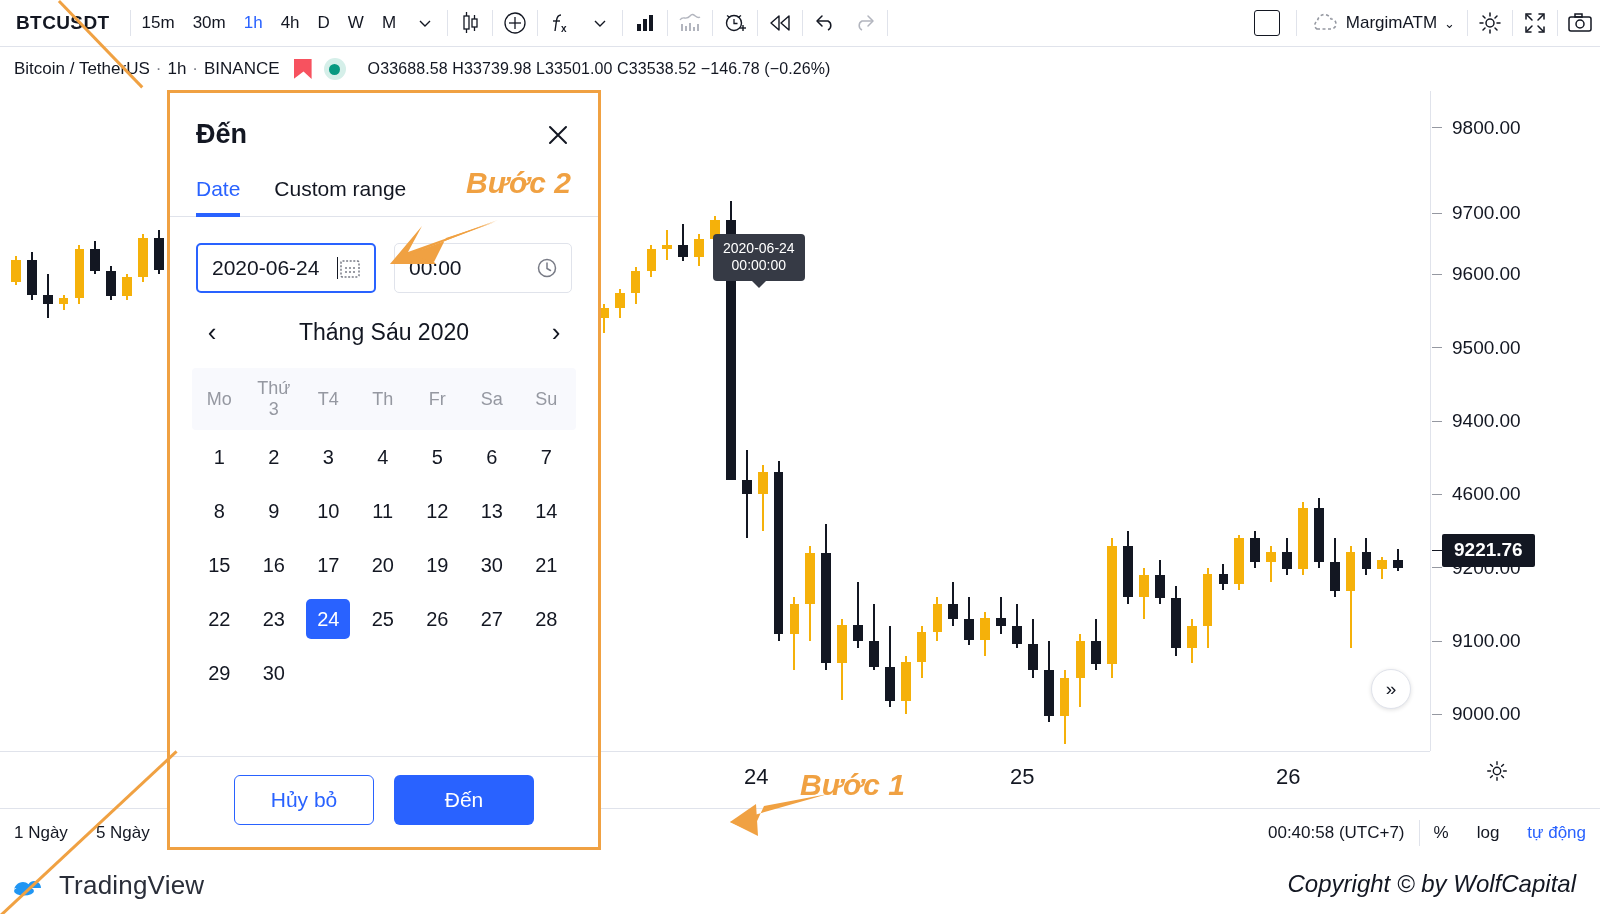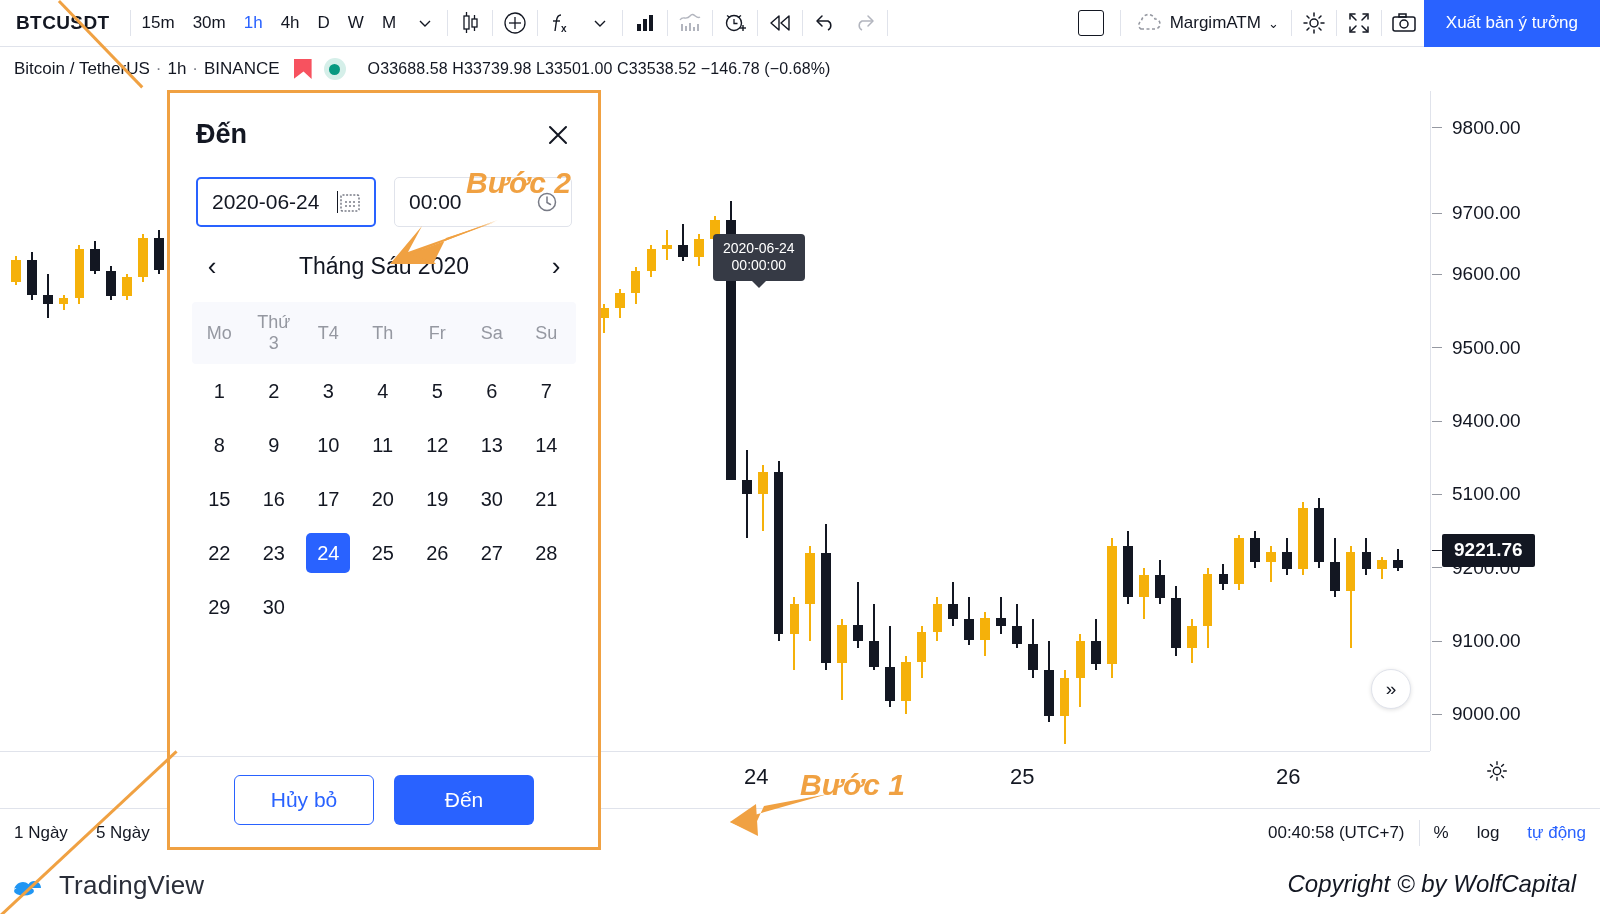--- a/index.html
+++ b/index.html
@@ -383,34 +383,33 @@
     <div class="tb-sep"></div>
 
     <div class="tb-ico">
       <svg width="28" height="24" viewBox="0 0 28 24">
         <rect x="3" y="6" width="22" height="14" rx="2" fill="none" stroke="currentColor" stroke-width="1.5"></rect>
         <circle cx="14" cy="13" r="4" fill="none" stroke="currentColor" stroke-width="1.5"></circle>
         <rect x="9" y="3" width="7" height="3" fill="none" stroke="currentColor" stroke-width="1.5"></rect>
       </svg>
     </div>
 
-    <div class="tb-publish">Xuất bản ý tưởng</div>
   </div>
 
   <div class="legend">
     <span class="title">Bitcoin / TetherUS</span>
     <span class="dot-sep">·</span>
     <span class="title">1h</span>
     <span class="dot-sep">·</span>
     <span class="title">BINANCE</span>
     <span class="flag"></span>
     <span class="greendot">
         <i></i>
       </span>
-    <span class="ohlc">O33688.58 H33739.98 L33501.00 C33538.52 −146.78 (−0.68%)</span>
+    <span class="ohlc">O33688.58 H33739.98 L33501.00 C33538.52 −146.78 (−0.26%)</span>
   </div>
 
   <div class="chart-area">
     <div class="candles" id="candles">
         <div class="cd up" style="left: 10.9633px; top: 0px; width: 9.85111px; height: 660px;">
           <span class="wick" style="top:165px;height:29.333333333333343px"></span>
           <span class="body" style="top:168.66666666666666px;height:22px"></span>
         </div>
         <div class="cd down" style="left: 26.8522px; top: 0px; width: 9.85111px; height: 660px;">
           <span class="wick" style="top:161.33333333333334px;height:47.66666666666666px"></span>
@@ -784,21 +783,21 @@
       <div class="pl" style="top: 246.667px; align-items: center;">
         <span class="tick"></span>
         <span class="txt">9500.00</span>
       </div>
       <div class="pl" style="top: 320px;">
         <span class="tick"></span>
         <span class="txt">9400.00</span>
       </div>
       <div class="pl" style="top: 393.333px;">
         <span class="tick"></span>
-        <span class="txt">5100.00</span>
+        <span class="txt">4600.00</span>
       </div>
       <div class="pl" style="top: 466.667px;">
         <span class="tick"></span>
         <span class="txt">9200.00</span>
       </div>
       <div class="pl" style="top: 540px;">
         <span class="tick"></span>
         <span class="txt">9100.00</span>
       </div>
       <div class="pl" style="top: 613.333px;">
@@ -855,20 +854,24 @@
   <div class="dialog">
     <div class="dlg-head">
       <div class="dlg-title">Đến</div>
       <div class="dlg-close">
         <svg width="32" height="32" viewBox="0 0 32 32">
           <path d="M8 8l16 16M24 8L8 24" stroke="#131722" stroke-width="2" stroke-linecap="round"></path>
         </svg>
       </div>
     </div>
 
+    <div class="dlg-tabs">
+      <div class="dlg-tab active">Date</div>
+      <div class="dlg-tab">Custom range</div>
+    </div>
 
     <div class="dlg-fields">
       <div class="fld focused">
         <span class="val">2020-06-24</span>
           <span class="caret"></span>
         <span class="fico">
           <svg width="24" height="24" viewBox="0 0 24 24">
             <rect x="3" y="5" width="18" height="16" rx="1.5" fill="none" stroke="#787b86" stroke-width="1.5" stroke-dasharray="2 1.6"></rect>
             <circle cx="8" cy="12" r="1" fill="#787b86"></circle>
               <circle cx="12" cy="12" r="1" fill="#787b86"></circle>

